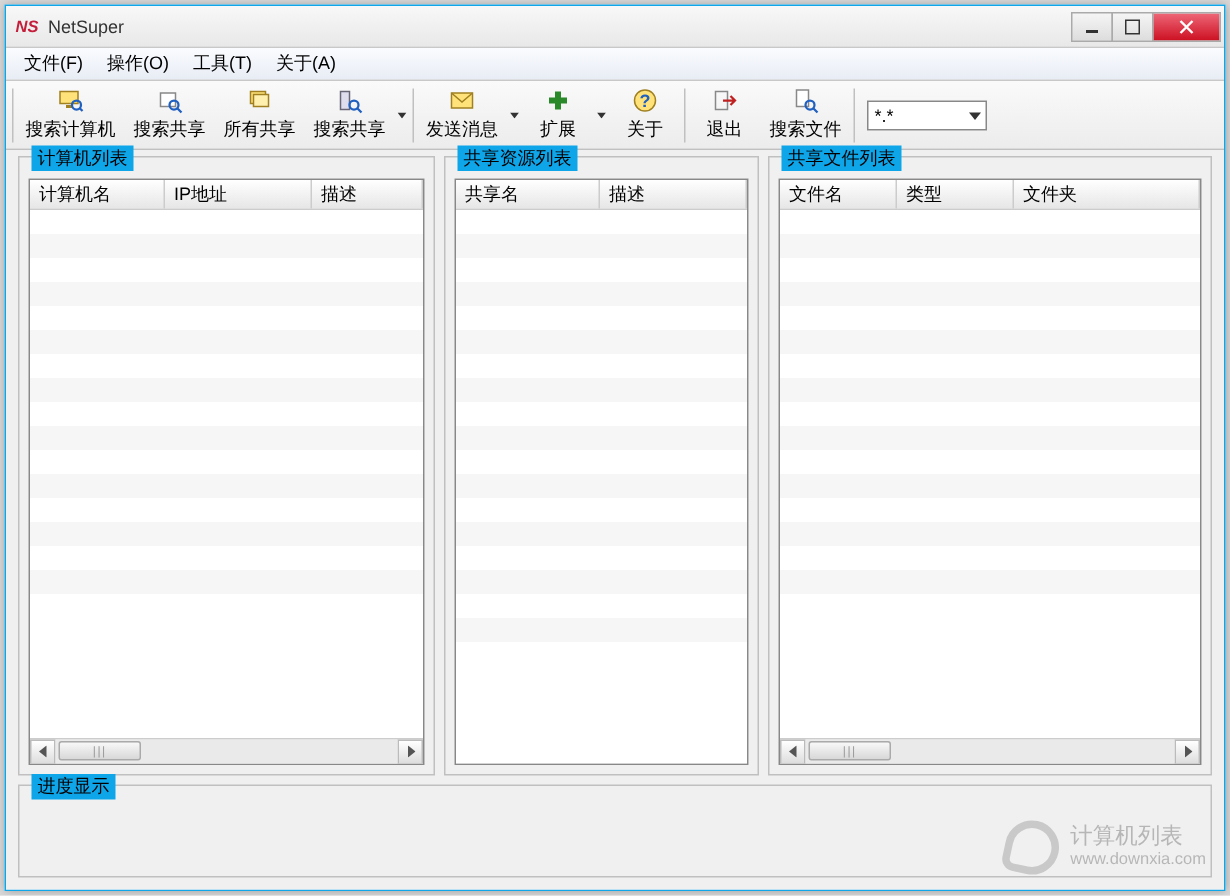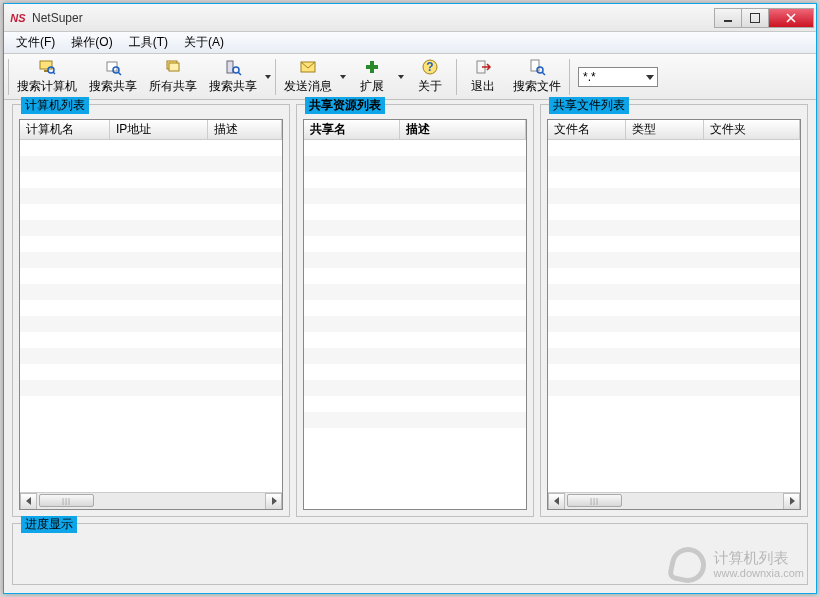--- a/index.html
+++ b/index.html
@@ -29,21 +29,21 @@
 .dd svg { width:6px; height:4px; }
 .tselect { width:80px; height:20px; border:1px solid #888; background:#fff; display:flex; align-items:center; padding:0 4px; margin-left:6px; margin-right:4px; position:relative; }
 .tselect::after { content:""; position:absolute; right:3px; top:7px; border-left:4px solid transparent; border-right:4px solid transparent; border-top:5px solid #333; }
 
 .content { flex:1; display:flex; flex-direction:column; padding:4px 8px 8px 8px; gap:6px; background:#f0f0f0; }
 
 .panels { flex:1; display:flex; gap:6px; min-height:0; }
 .groupbox { position:relative; border:1px solid #c0c0c0; background:#f0f0f0; padding:12px 6px 6px 6px; display:flex; flex-direction:column; }
 .groupbox .legend { position:absolute; top:-8px; left:8px; background:#0ea5e9; padding:0 4px; }
 .gb1 { width:278px; }
-.gb2 { width:238px;font-weight:bold; }
+.gb2 { width:210px; }
 .gb3 { flex:1; }
 
 .listpane { flex:1; border:1px solid #888; background:#fff; display:flex; flex-direction:column; overflow:hidden; margin-top:2px; }
 .colheads { display:flex; height:20px; background:linear-gradient(to bottom,#fff,#e6e6e6); border-bottom:1px solid #ccc; }
 .colh { border-right:1px solid #ccc; padding:2px 6px; display:flex; align-items:center; white-space:nowrap; overflow:hidden; }
 .rowsbody { flex:1; background:#fff; position:relative; overflow:hidden; }
 .rowsbody .stripe { position:absolute; left:0; right:0; height:16px; }
 .rowsbody .stripe:nth-child(odd){ background:#fff; }
 .rowsbody .stripe:nth-child(even){ background:#f6f6f6; }
 .hscroll { height:17px; background:#f0f0f0; border-top:1px solid #ccc; display:flex; align-items:center; }

